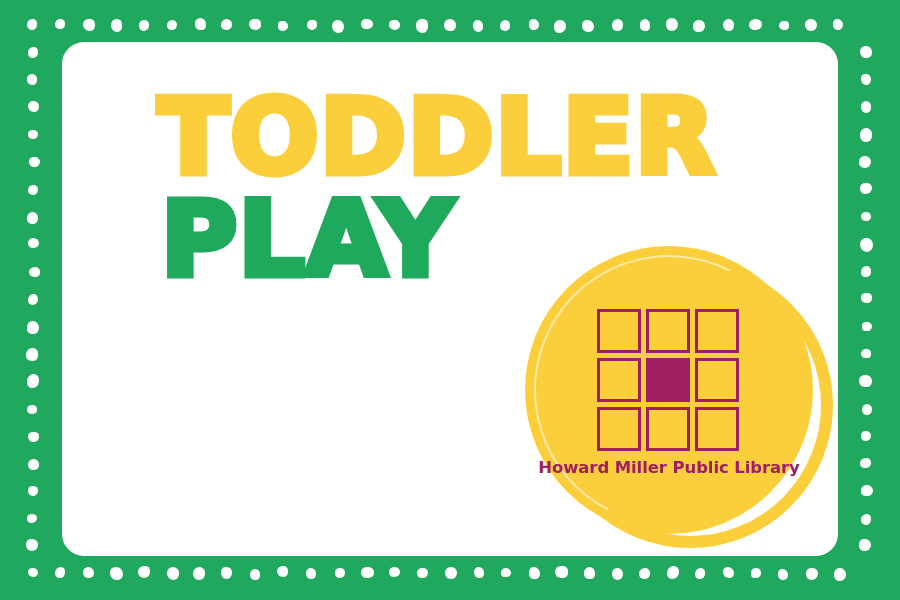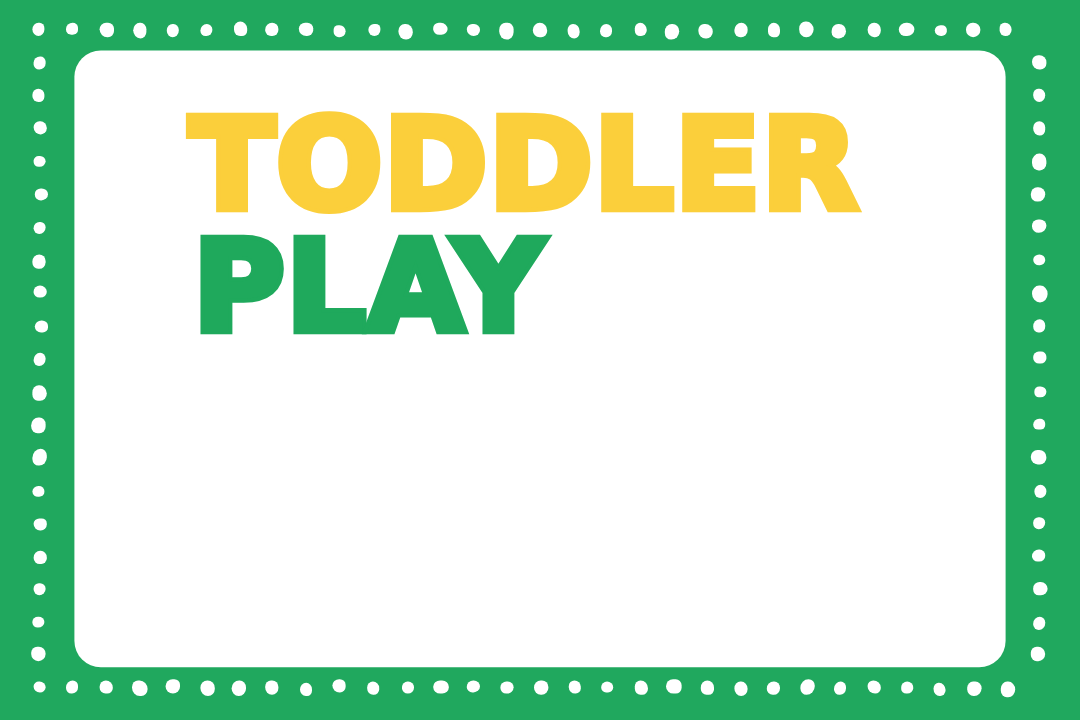--- a/index.html
+++ b/index.html
@@ -257,15 +257,33 @@
       <div class="dot" style="width: 11.4px; height: 11.7px; left: 859.3px; top: 539.2px; background: rgb(255, 255, 255); border-radius: 44% 53% 52% 46%;"></div>
     </div>
 
   <div id="card">
 
     <div id="headline">
       <div class="headline-line hl-1">TODDLER</div>
       <div class="headline-line hl-3">PLAY</div>
     </div>
 
+    <div id="logo-badge">
+      <div id="logo-outer-ring"></div>
+      <div id="logo-circle">
+        <div id="logo-inner-arc"></div>
+        <div id="logo-grid">
+            <div class="grid-cell"></div>
+            <div class="grid-cell"></div>
+            <div class="grid-cell"></div>
+            <div class="grid-cell"></div>
+            <div class="grid-cell filled"></div>
+            <div class="grid-cell"></div>
+            <div class="grid-cell"></div>
+            <div class="grid-cell"></div>
+            <div class="grid-cell"></div>
+          </div>
+        <div id="logo-name">Howard Miller Public Library</div>
+      </div>
+    </div>
 
   </div>
 </div>
 
 </body></html>

